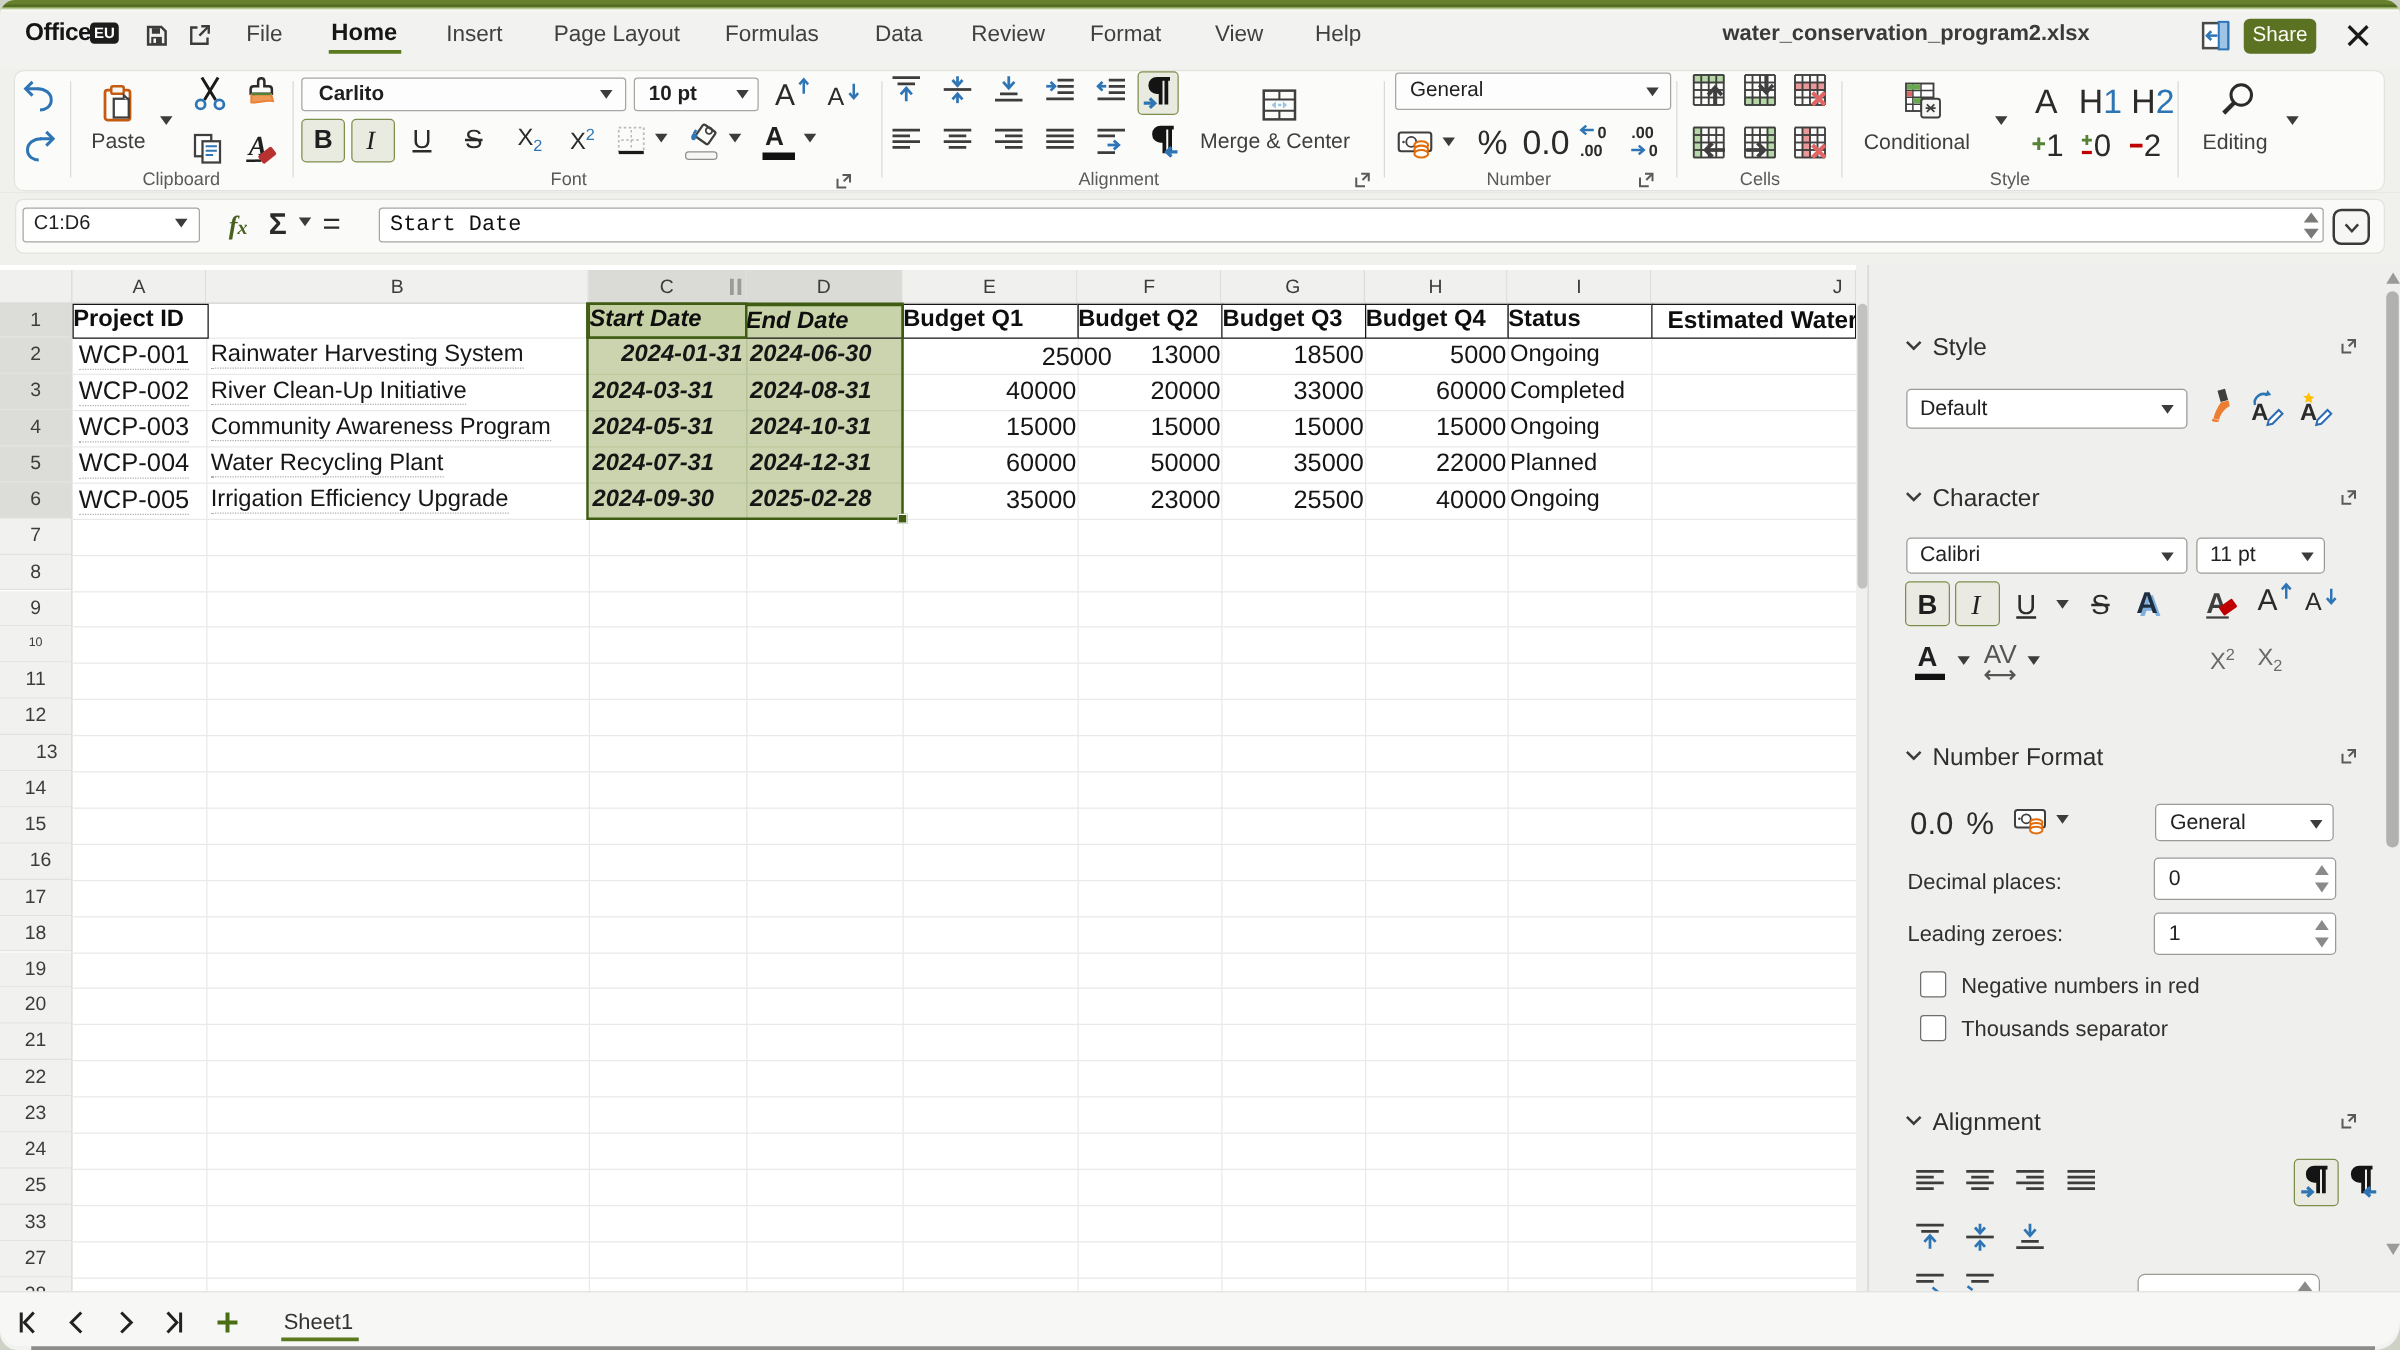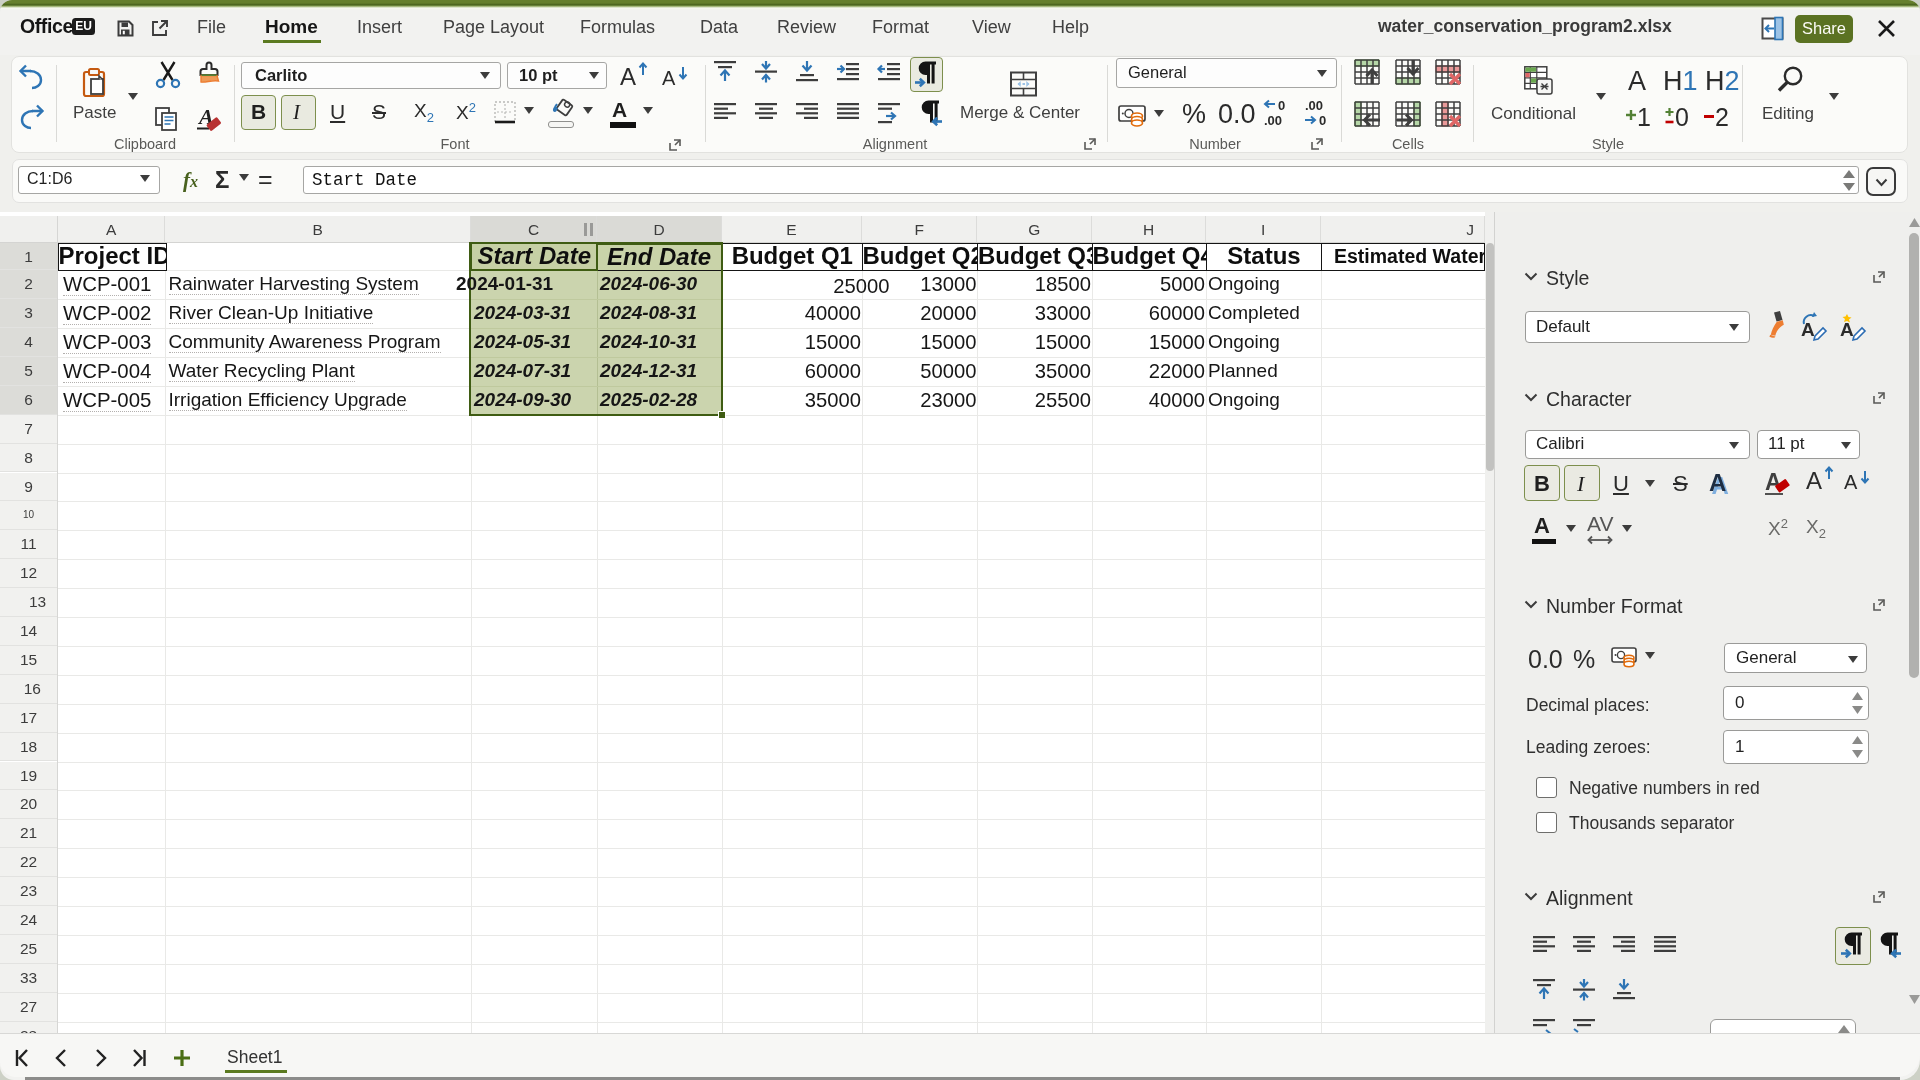--- a/index.html
+++ b/index.html
@@ -17,21 +17,21 @@
 .dar{position:absolute;width:0;height:0;border-left:5.5px solid transparent;border-right:5.5px solid transparent;border-top:7px solid #3c3c3c}
 .btnbox{position:absolute;border:1.5px solid #7d8f4d;background:#e9eae0;border-radius:4px}
 .rlab{position:absolute;font-size:17px;color:#3f3f3f;white-space:nowrap}
 #grid{position:absolute;left:0;top:212px;width:1485px;height:821px;background:#fff;overflow:hidden}
 #sidebar{position:absolute;left:1495px;top:0;width:425px;height:1033px;overflow:hidden}
 .colhdr{position:absolute;top:4px;height:26.5px;background:#f0f0ee;border-right:1px solid #dcdcda;border-bottom:1px solid #d4d4d2}
 .rowhdr{position:absolute;left:0;width:57px;background:#f1f1ef;border-bottom:1px solid #e2e2e0}
 .vline{position:absolute;width:1px;background:#e9e9e7}
 .cell{position:absolute;font-size:19px;color:#161616;white-space:nowrap;line-height:28.9px;height:28.9px}
 .num{font-size:20.2px;text-align:right}
-.hcell{position:absolute;font-weight:bold;font-size:24px;color:#0e0e0e;text-align:center;line-height:24.5px;background:#fff;border:1.6px solid #151515;white-space:nowrap;overflow:hidden}
+.hcell{position:absolute;font-weight:bold;font-size:19px;color:#0e0e0e;line-height:24.5px;background:#fff;border:1.6px solid #151515;white-space:nowrap;overflow:hidden}
 .slab{position:absolute;font-size:19.5px;color:#2e2e2e;font-weight:normal}
 .sdd{position:absolute;background:#fff;border:1px solid #9a9a98;border-radius:4px}
 .sddt{position:absolute;font-size:17px;color:#222;white-space:nowrap}
 .cbx{position:absolute;width:21px;height:21px;background:#fff;border:1.6px solid #6e6e6c;border-radius:3px}
 .sblab{position:absolute;font-size:17.5px;color:#303030;white-space:nowrap}
 </style></head>
 <body>
 <div id="app">
     <div id="stripe"></div>
     <div class="abs" style="left:20px;top:15px;font-size:19.5px;font-weight:bold;color:#151515;letter-spacing:-0.4px">Office</div>
@@ -563,21 +563,21 @@
       <div class="hcell" style="left:1091.5px;top:30.5px;width:115.6px;height:28.7px">Budget Q4</div>
       <div class="hcell" style="left:1205.5px;top:30.5px;width:117.1px;height:28.7px">Status</div>
       <div class="hcell" style="left:1321px;top:30.5px;width:164.0px;height:28.7px;text-align:left;padding-left:12px;font-size:19.5px">Estimated Water</div>
       <div class="hcell" style="left:470.5px;top:30.5px;width:127.6px;height:28.7px;background:#c6d0a5;border-color:#3f5c13;font-style:italic">Start Date</div>
       <div class="hcell" style="left:596.5px;top:30.5px;width:126px;height:28.7px;background:#c9d3a9;border-color:#151515;border-left:none;font-style:italic;border-top:2.5px solid #3f5c13">End Date</div>
       <div class="abs" style="left:469.0px;top:29.5px;width:254.0px;height:174.7px;border:2.5px solid #3f5c13"></div>
       <div class="abs" style="left:469.0px;top:29.5px;width:129px;height:29.7px;border:2.5px solid #3f5c13"></div>
       <div class="abs" style="left:717.5px;top:198.7px;width:8px;height:8px;background:#3f5c13;border:1px solid #fff"></div>
       <div class="cell" style="left:63px;top:58.2px;font-size:20.4px"><span style="border-bottom:1.5px dotted #b3b0ae">WCP-001</span></div>
       <div class="cell" style="left:168.5px;top:58.2px"><span style="border-bottom:1.5px dotted #b3b0ae">Rainwater Harvesting System</span></div>
-      <div class="cell" style="left:456px;top:58.2px;font-weight:bold;">2024-01-31</div>
+      <div class="cell" style="left:497px;top:58.2px;font-weight:bold;font-style:italic">2024-01-31</div>
       <div class="cell" style="left:600px;top:58.2px;font-weight:bold;font-style:italic">2024-06-30</div>
       <div class="cell num" style="left:721.5px;top:60px;width:168px">25000</div>
       <div class="cell num" style="left:861.5px;top:58.2px;width:115.0px">13000</div>
       <div class="cell num" style="left:977px;top:58.2px;width:114.0px">18500</div>
       <div class="cell num" style="left:1091.5px;top:58.2px;width:113.5px">5000</div>
       <div class="cell" style="left:1208px;top:58.2px">Ongoing</div>
       <div class="cell" style="left:63px;top:87.1px;font-size:20.4px"><span style="border-bottom:1.5px dotted #b3b0ae">WCP-002</span></div>
       <div class="cell" style="left:168.5px;top:87.1px"><span style="border-bottom:1.5px dotted #b3b0ae">River Clean-Up Initiative</span></div>
       <div class="cell" style="left:474px;top:87.1px;font-weight:bold;font-style:italic">2024-03-31</div>
       <div class="cell" style="left:600px;top:87.1px;font-weight:bold;font-style:italic">2024-08-31</div>

